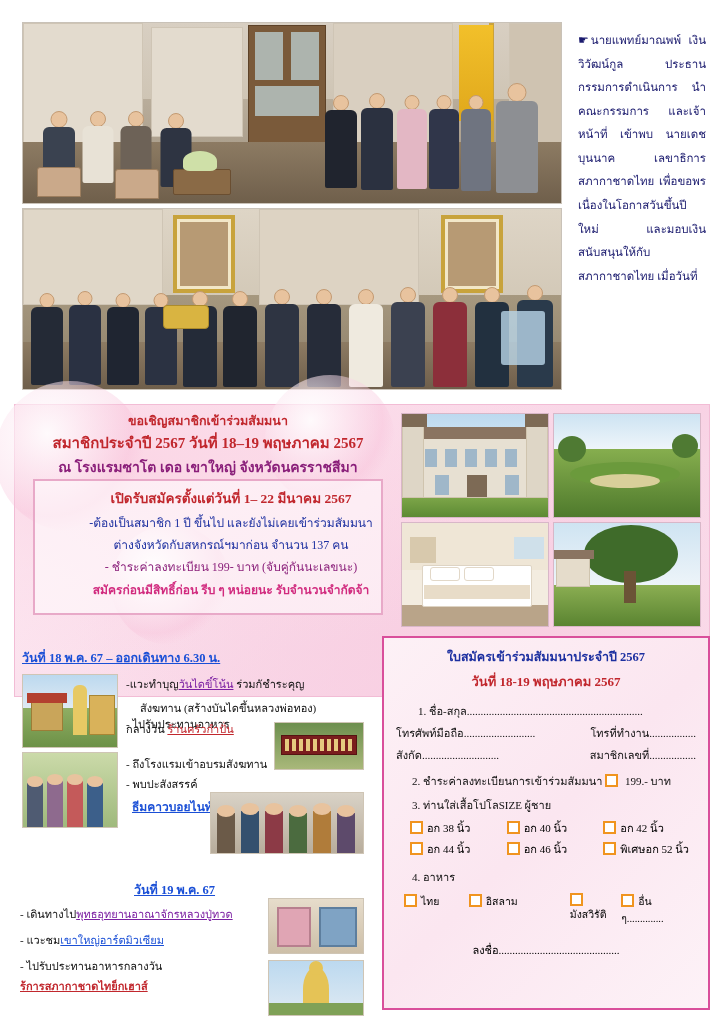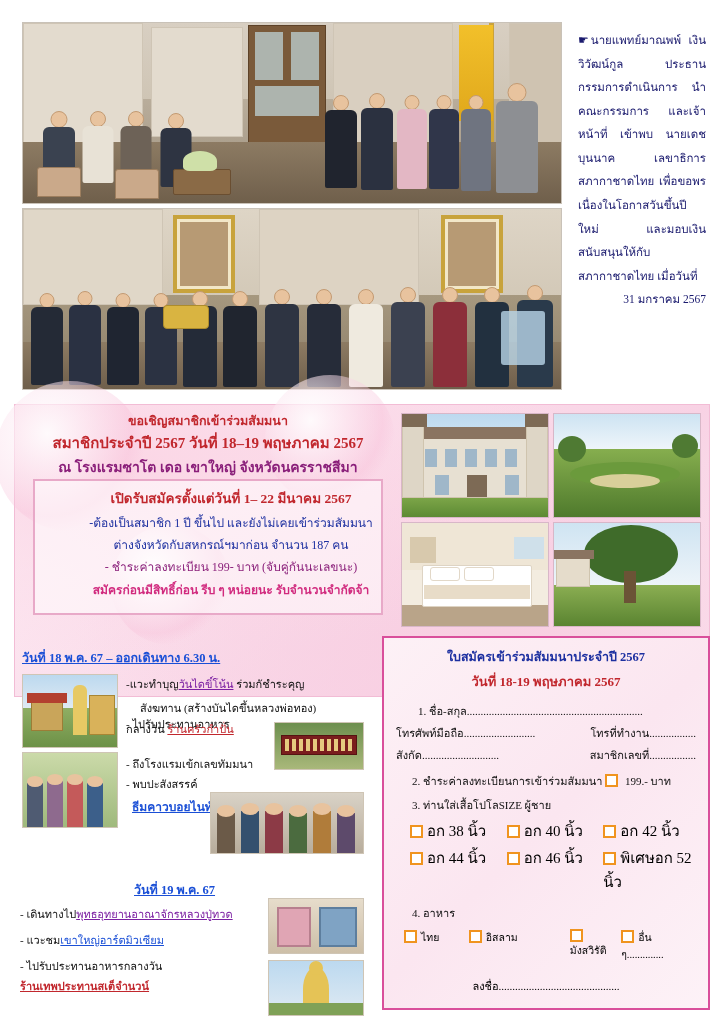--- a/index.html
+++ b/index.html
@@ -165,21 +165,21 @@
     text-align:center; color:#1c2fa0; font-size:12.5px; font-weight:bold; line-height:1.9;
   }
   #reg-form .form-sub {
     text-align:center; color:#c1272d; font-size:13px; font-weight:bold; line-height:1.9;
   }
   .f-line { font-size:11px; color:#111; line-height:2.0; }
   .chk {
     display:inline-block; width:13px; height:13px;
     border:2px solid #f0941f; background:#fff; vertical-align:-2px; margin-right:4px;
   }
-  .opt-row { display:flex; gap:4px; margin:3px 0 0 14px; font-size:15px; }
+  .opt-row { display:flex; gap:4px; margin:3px 0 0 14px; font-size:11px; }
   .opt { width:100px; }
   .opt-row2 { display:flex; gap:6px; margin:5px 0 0 8px; font-size:10.5px; }
   .sign { text-align:center; font-size:11px; margin-top:14px; }
 </style>
 </head>
 <body>
 
 <div id="top-section">
 
   <div id="photo-block">
@@ -311,39 +311,38 @@
           <div class="body" style="top:15px;width:36px;height:87px;background:#2a3a4b;"></div>
         </div>
 
       <div style="position:absolute;left:140px;bottom:60px;width:46px;height:24px;background:#d9b441;border:1px solid #ad8c2c;border-radius:4px;"></div>
       <div style="position:absolute;left:478px;bottom:24px;width:44px;height:54px;background:#b9d6e8;opacity:.8;border-radius:3px;"></div>
     </div>
   </div>
 
   <div id="caption-col">
     <span class="pointer">☛</span><span>นายแพทย์มาณพพ์ เงินวิวัฒน์กูล ประธานกรรมการดำเนินการ นำคณะกรรมการ และเจ้าหน้าที่ เข้าพบ นายเดช บุนนาค เลขาธิการสภากาชาดไทย เพื่อขอพร เนื่องในโอกาสวันขึ้นปีใหม่ และมอบเงินสนับสนุนให้กับสภากาชาดไทย เมื่อวันที่</span>
-    <span class="lastline">31 มกราคม 2567</span>
   </div>
 </div>
 
 <div id="seminar-banner">
   <div class="banner-flower" style="left:-20px;top:-24px;width:150px;height:150px;"></div>
   <div class="banner-flower" style="left:96px;top:120px;width:120px;height:120px;"></div>
   <div class="banner-flower" style="left:250px;top:-30px;width:130px;height:130px;"></div>
 
   <div id="banner-title-wrap">
     <div class="t1">ขอเชิญสมาชิกเข้าร่วมสัมมนา</div>
     <div class="t2">สมาชิกประจำปี 2567 วันที่ 18–19 พฤษภาคม 2567</div>
     <div class="t3">ณ โรงแรมซาโต เดอ เขาใหญ่ จังหวัดนครราชสีมา</div>
   </div>
 
   <div id="apply-box">
     <span class="l red">เปิดรับสมัครตั้งแต่วันที่ 1– 22 มีนาคม  2567</span>
     <span class="l blue">-ต้องเป็นสมาชิก 1 ปี ขึ้นไป และยังไม่เคยเข้าร่วมสัมมนา</span>
-    <span class="l blue">ต่างจังหวัดกับสหกรณ์ฯมาก่อน จำนวน 187 คน</span>
+    <span class="l blue">ต่างจังหวัดกับสหกรณ์ฯมาก่อน จำนวน 137 คน</span>
     <span class="l purple">- ชำระค่าลงทะเบียน 199- บาท (จับคู่กันนะเลขนะ)</span>
     <span class="l pink">สมัครก่อนมีสิทธิ์ก่อน รีบ ๆ หน่อยนะ  รับจำนวนจำกัดจ้า</span>
   </div>
 
   <div id="hotel-grid">
 
     <div class="hotel-ph">
       <div class="sky" style="height:52%;"></div>
       <div class="grass" style="height:20%;"></div>
       <div class="bld" style="left:14px;top:22px;width:118px;height:62px;">
@@ -411,21 +410,21 @@
   </div>
 
   <div class="itin-line" style="left:110px;top:28px;width:236px;">
     <span>-แวะทำบุญ</span><span class="lk-purple">วันไดขิ์โน้น</span><span> ร่วมกัชำระคุญ</span>
   </div>
   <div class="itin-line" style="left:124px;top:52px;width:222px;">สังฆทาน (สร้างบันไดขึ้นหลวงพ่อทอง)</div>
   <div class="itin-line" style="left:110px;top:68px;width:236px;">- ไปรับประทานอาหาร</div>
   <div class="itin-line" style="left:110px;top:73px;width:150px;">
     <span>กลางวัน </span><span class="lk-red">ร้านครัวกำปั่น</span>
   </div>
-  <div class="itin-line" style="left:110px;top:108px;width:236px;">- ถึงโรงแรมเข้กเลขทัมมนา</div>
+  <div class="itin-line" style="left:110px;top:108px;width:236px;">- ถึงโรงแรมเข้าอบรมสังฆทาน</div>
   <div class="itin-line" style="left:110px;top:128px;width:236px;">- พบปะสังสรรค์</div>
   <div class="itin-line" style="left:116px;top:150px;width:236px;font-size:12px;font-weight:bold;">
     <span class="lk-blue">ธีมคาวบอยไนท์ ปาร์ตี้</span>
   </div>
 
   <div class="mini-photo" style="left:258px;top:74px;width:90px;height:48px;">
     <div style="position:absolute;inset:0;background:linear-gradient(to bottom,#6d8f4e,#a9b87a);"></div>
     <div style="position:absolute;left:6px;top:12px;right:6px;height:20px;background:#7a1d1d;border:1px solid #561212;"></div>
     <div style="position:absolute;left:10px;top:16px;right:10px;height:12px;background:repeating-linear-gradient(90deg,#f2dd8a 0 4px,#7a1d1d 4px 7px);opacity:.9;"></div>
   </div>
@@ -461,21 +460,21 @@
   <div class="day-head" id="day2-head">วันที่ 19 พ.ค. 67</div>
 
   <div class="itin-line" style="left:4px;top:284px;width:250px;">
     <span>- แวะชม</span><span class="lk-blue">เขาใหญ่อาร์ตมิวเซียม</span>
   </div>
   <div class="itin-line" style="left:4px;top:258px;width:250px;">
     <span>- เดินทางไป</span><span class="lk-purple">พุทธอุทยานอาณาจักรหลวงปู่ทวด</span>
   </div>
   <div class="itin-line" style="left:4px;top:310px;width:250px;">- ไปรับประทานอาหารกลางวัน</div>
   <div class="itin-line" style="left:4px;top:330px;width:250px;font-weight:bold;">
-    <span class="lk-red">ร้านเทพประทานสเต็จำนวน์</span>
+    <span class="lk-red">ร้การสภากาชาดไทย็กเฮาส์</span>
   </div>
 
   <div class="mini-photo" style="left:252px;top:250px;width:96px;height:56px;">
     <div style="position:absolute;inset:0;background:linear-gradient(to bottom,#e6dccb,#cdbfa8);"></div>
     <div style="position:absolute;left:8px;top:8px;width:34px;height:40px;background:#e0a5b4;border:2px solid #b77f8e;"></div>
     <div style="position:absolute;left:50px;top:8px;width:38px;height:40px;background:#7fa3c4;border:2px solid #5d7e9e;"></div>
   </div>
   <div class="mini-photo" style="left:252px;top:312px;width:96px;height:56px;">
     <div style="position:absolute;inset:0;background:linear-gradient(to bottom,#bcd9ef,#dfeaf3);"></div>
     <div style="position:absolute;left:34px;top:6px;width:26px;height:44px;background:#e5c356;border-radius:50% 50% 8% 8%;"></div>

